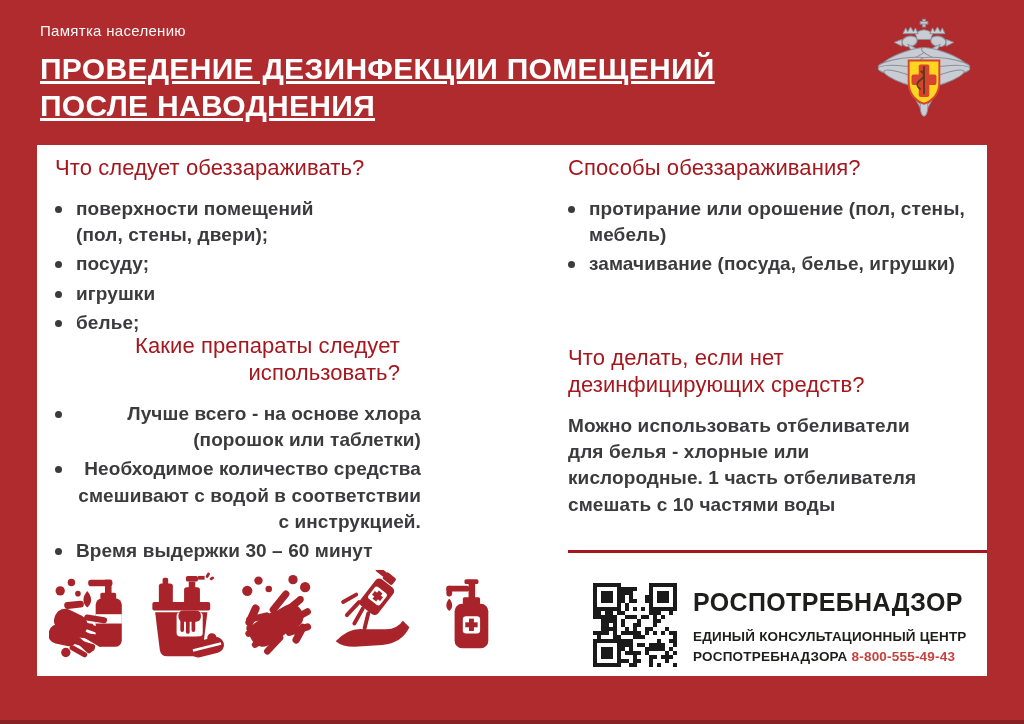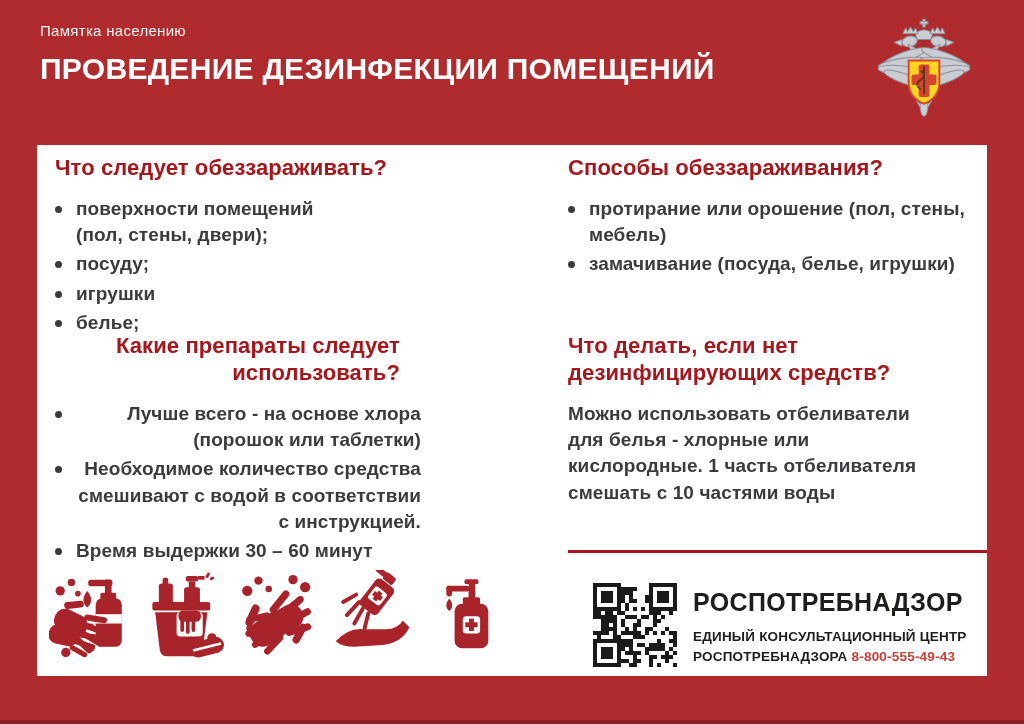--- a/index.html
+++ b/index.html
@@ -16,32 +16,32 @@
   }
   *{margin:0;padding:0;box-sizing:border-box;}
   html,body{width:1024px;height:724px;}
   body{font-family:"Liberation Sans","DejaVu Sans",sans-serif;}
 
   .poster{position:relative;width:1024px;height:724px;background:var(--frame-red);overflow:hidden;}
 
   
   .header{position:absolute;left:40px;top:22px;color:#fff;}
   .kicker{font-size:15px;font-weight:400;letter-spacing:.3px;color:rgba(255,255,255,.96);margin-bottom:11px;}
-  .title{font-size:30px;font-weight:700;line-height:37px;letter-spacing:.3px;}
+  .title{font-size:30px;font-weight:700;line-height:37px;letter-spacing:.3px;text-decoration:underline;}
   .emblem{position:absolute;left:876px;top:16px;width:96px;height:116px;}
 
   
   .panel{position:absolute;left:37px;top:145px;width:950px;height:531px;background:var(--panel-white);}
 
   .sec{position:absolute;}
-  .sec h2{font-size:22px;font-weight:700;line-height:27px;color:var(--heading-red);margin-bottom:15px;letter-spacing:.1px;}
+  .sec h2{font-size:22px;font-weight:400;line-height:27px;color:var(--heading-red);margin-bottom:15px;letter-spacing:.1px;}
   .sec-what{left:18px;top:9px;width:470px;}
   .sec-methods{left:531px;top:9px;width:410px;}
   .sec-preparations{left:18px;top:187px;width:470px;text-align:right;}
-  .sec-nodisinfectant{left:531px;top:187px;width:410px;}
+  .sec-nodisinfectant{left:531px;top:199px;width:410px;}
   .sec-preparations h2{max-width:345px;}
   .sec-nodisinfectant h2{max-width:330px;}
 
   ul.bullets{list-style:none;}
   ul.bullets li{display:flex;gap:14px;margin-bottom:3px;}
   .dot{flex:0 0 7px;width:7px;height:7px;border-radius:50%;background:var(--body-gray);margin-top:10px;}
   .btxt,.ptxt{font-size:19px;font-weight:700;line-height:1.38;color:var(--body-gray);letter-spacing:.1px;}
   .sec-what .btxt{max-width:272px;}
   .sec-methods .btxt{max-width:380px;}
   .sec-preparations .btxt{max-width:345px;}
@@ -78,20 +78,21 @@
     <path id="droplet" d="M0,-9 C5,-3 5,3 0,7 C-5,3 -5,-3 0,-9 Z"></path>
   </defs>
 </svg>
 
 <div class="poster">
 
   <div class="header">
     <div class="kicker">Памятка населению</div>
     <div class="title">
       <div>ПРОВЕДЕНИЕ ДЕЗИНФЕКЦИИ ПОМЕЩЕНИЙ</div>
+      <div>ПОСЛЕ НАВОДНЕНИЯ</div>
     </div>
   </div>
 
   <div class="emblem">
     <svg viewBox="0 0 100 116" width="96" height="116">
       <g fill="var(--emblem-silver)" stroke="#8A909A" stroke-width="1">
 
         <rect x="48.6" y="1" width="2.8" height="8"></rect>
         <rect x="46" y="3.4" width="8" height="2.6"></rect>
         <path d="M41,16 q9,-8 18,0 l-2,6 h-14 z"></path>

